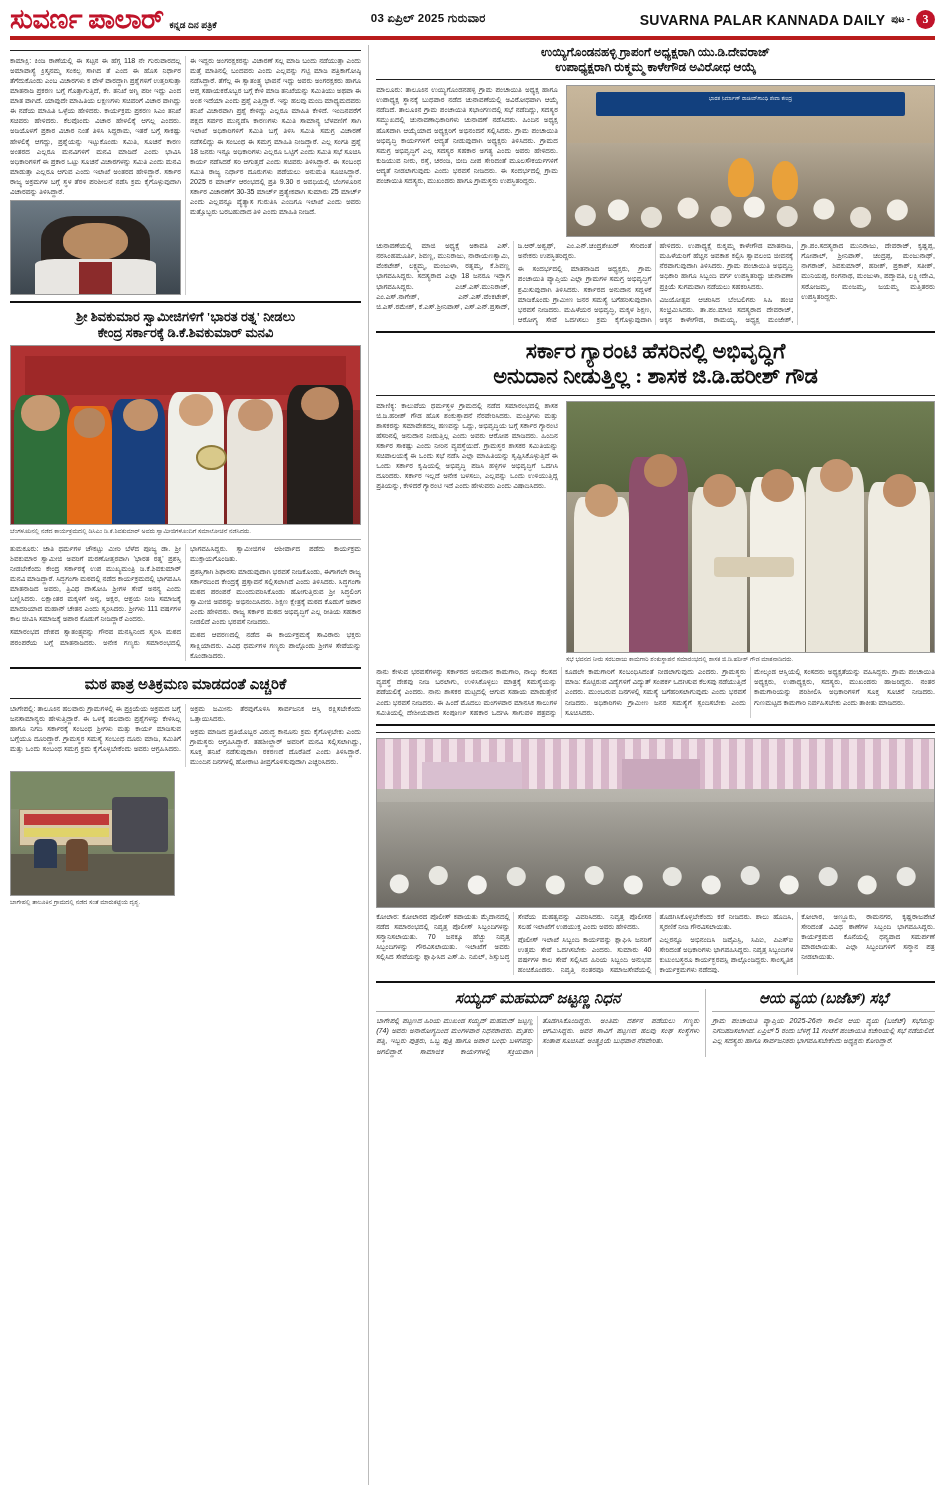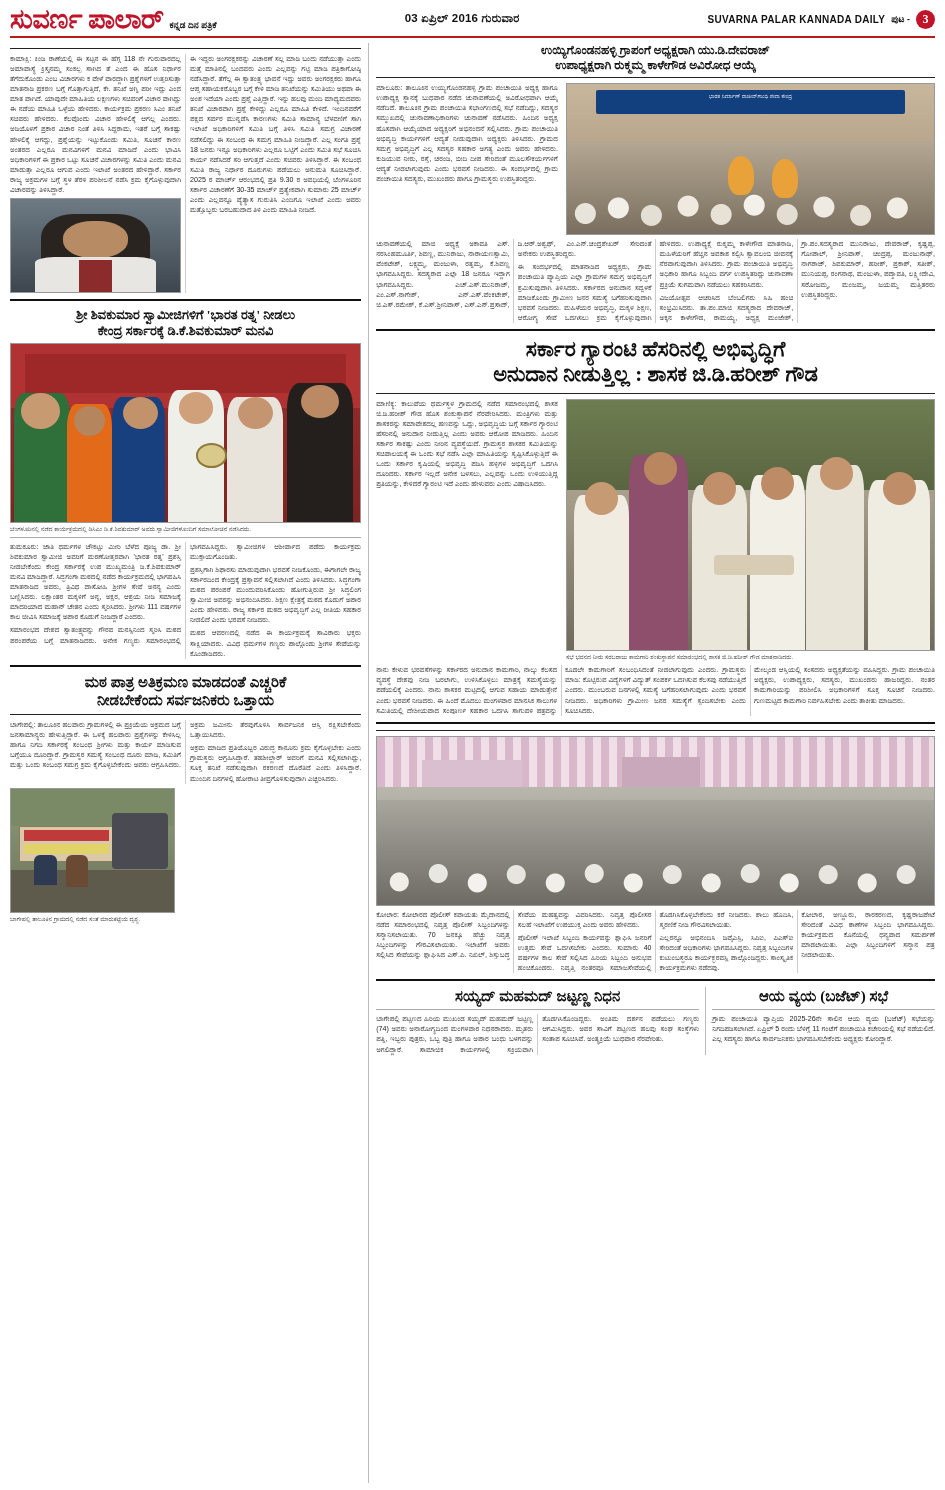--- a/index.html
+++ b/index.html
@@ -17,21 +17,21 @@
     height: 1490px;
     position: relative;
     padding: 6px 10px 4px 10px;
   }
 
   
   .masthead {
     display: flex;
     align-items: flex-start;
     justify-content: space-between;
-    border-bottom: 2px solid #b91c1c;
+    border-bottom: 4px solid #b91c1c;
     padding-bottom: 3px;
   }
   .masthead-left { display: flex; align-items: baseline; gap: 6px; }
   .logo-main {
     font-family: "Liberation Serif", serif;
     font-weight: bold;
     font-size: 27px;
     color: #c0142a;
     letter-spacing: -0.5px;
     line-height: 1;
@@ -47,21 +47,21 @@
     padding-top: 6px;
     letter-spacing: 0.2px;
   }
   .masthead-right {
     display: flex;
     align-items: center;
     gap: 6px;
     padding-top: 4px;
   }
   .paper-name {
-    font-size: 10px;
+    font-size: 14px;
     font-weight: bold;
     letter-spacing: 0.3px;
   }
   .page-label { font-size: 9px; font-weight: bold; }
   .page-badge {
     width: 19px; height: 19px; border-radius: 50%;
     background: #c0142a; color: #fff;
     font-size: 12px; font-weight: bold;
     display: flex; align-items: center; justify-content: center;
     font-family: "Liberation Serif", serif;
@@ -135,33 +135,33 @@
   }
   .cap {
     font-size: 6.2px;
     line-height: 1.35;
     color: #333;
     padding-top: 2px;
   }
 
   .spacer4 { height: 4px; }
 
-  .two-up { display: flex; gap: 6px; }
+  .two-up { display: flex; gap: 6px; font-style: italic; }
 </style>
 </head>
 <body>
 
 <div class="page">
 
   <div class="masthead">
     <div class="masthead-left">
       <span class="logo-main">ಸುವರ್ಣ ಪಾಲಾರ್</span>
       <span class="logo-sub">ಕನ್ನಡ ದಿನ ಪತ್ರಿಕೆ</span>
     </div>
-    <div class="masthead-center">03 ಏಪ್ರಿಲ್ 2016 ಗುರುವಾರ</div>
+    <div class="masthead-center">03 ಏಪ್ರಿಲ್ 2025 ಗುರುವಾರ</div>
     <div class="masthead-right">
       <span class="paper-name">SUVARNA PALAR KANNADA DAILY</span>
       <span class="page-label">ಪುಟ -</span>
       <span class="page-badge">3</span>
     </div>
   </div>
 
   <div class="content">
 
     <div class="col-left">
@@ -212,21 +212,20 @@
           <p>ಸಮಾರಂಭದ ದೇಶದ ಸ್ವಾತಂತ್ರ್ಯವನ್ನು ಗೌರವ ಮನಸ್ಸಿನಿಂದ ಸ್ಮರಿಸಿ ಮಠದ ಪರಂಪರೆಯ ಬಗ್ಗೆ ಮಾತನಾಡಿದರು. ಅನೇಕ ಗಣ್ಯರು ಸಮಾರಂಭದಲ್ಲಿ ಭಾಗವಹಿಸಿದ್ದರು. ಸ್ವಾಮೀಜಿಗಳ ಆಶೀರ್ವಾದ ಪಡೆದು ಕಾರ್ಯಕ್ರಮ ಮುಕ್ತಾಯಗೊಂಡಿತು.</p>
           <p>ಪ್ರಶಸ್ತಿಗಾಗಿ ಶಿಫಾರಸು ಮಾಡುವುದಾಗಿ ಭರವಸೆ ನೀಡಿಕೊಂಡು, ಈಗಾಗಲೇ ರಾಜ್ಯ ಸರ್ಕಾರದಿಂದ ಕೇಂದ್ರಕ್ಕೆ ಪ್ರಸ್ತಾವನೆ ಸಲ್ಲಿಸಲಾಗಿದೆ ಎಂದು ತಿಳಿಸಿದರು. ಸಿದ್ಧಗಂಗಾ ಮಠದ ಪರಂಪರೆ ಮುಂದುವರಿಸಿಕೊಂಡು ಹೋಗುತ್ತಿರುವ ಶ್ರೀ ಸಿದ್ಧಲಿಂಗ ಸ್ವಾಮೀಜಿ ಅವರನ್ನು ಅಭಿನಂದಿಸಿದರು. ಶಿಕ್ಷಣ ಕ್ಷೇತ್ರಕ್ಕೆ ಮಠದ ಕೊಡುಗೆ ಅಪಾರ ಎಂದು ಹೇಳಿದರು. ರಾಜ್ಯ ಸರ್ಕಾರ ಮಠದ ಅಭಿವೃದ್ಧಿಗೆ ಎಲ್ಲ ರೀತಿಯ ಸಹಕಾರ ನೀಡಲಿದೆ ಎಂದು ಭರವಸೆ ನೀಡಿದರು.</p>
           <p>ಮಠದ ಆವರಣದಲ್ಲಿ ನಡೆದ ಈ ಕಾರ್ಯಕ್ರಮಕ್ಕೆ ಸಾವಿರಾರು ಭಕ್ತರು ಸಾಕ್ಷಿಯಾದರು. ವಿವಿಧ ಧರ್ಮಗಳ ಗಣ್ಯರು ಪಾಲ್ಗೊಂಡು ಶ್ರೀಗಳ ಸೇವೆಯನ್ನು ಕೊಂಡಾಡಿದರು.</p>
         </div>
       </div>
 
       <div class="rule-thick"></div>
 
       <div>
         <div class="hl hl-md">ಮಠ ಪಾತ್ರ ಅತಿಕ್ರಮಣ ಮಾಡದಂತೆ ಎಚ್ಚರಿಕೆ</div>
-        <div class="hl hl-md">ನೀಡಬೇಕೆಂದು ಸರ್ವಜನಿಕರು ಒತ್ತಾಯ</div>
         <div class="rule"></div>
         <div class="cols2 body-text">
           <p>ಬಾಗೇಪಲ್ಲಿ: ತಾಲೂಕಿನ ಹಲವಾರು ಗ್ರಾಮಗಳಲ್ಲಿ ಈ ಪ್ರಕ್ರಿಯೆಯ ಅಕ್ರಮದ ಬಗ್ಗೆ ಜನಸಾಮಾನ್ಯರು ಹೇಳುತ್ತಿದ್ದಾರೆ. ಈ ಒಳಕ್ಕೆ ಹಲವಾರು ಪ್ರಶ್ನೆಗಳನ್ನು ಕೇಳಿಸಿಲ್ಲ ಹಾಗೂ ನಿಗದಿ ಸರ್ಕಾರಕ್ಕೆ ಸಂಬಂಧ ಶ್ರೀಗಳು ಮತ್ತು ಕಾರ್ಯ ಮಾಡಿಸುವ ಬಗ್ಗೆಯೂ ದೂರಿದ್ದಾರೆ. ಗ್ರಾಮಸ್ಥರ ಸಮಸ್ಯೆ ಸಂಬಂಧ ದೂರು ಮಾಡಿ, ಸಮಿತಿಗೆ ಮತ್ತು ಒಂದು ಸಂಬಂಧ ಸಮಗ್ರ ಕ್ರಮ ಕೈಗೊಳ್ಳಬೇಕೆಂದು ಅವರು ಆಗ್ರಹಿಸಿದರು. ಅಕ್ರಮ ಜಮೀನು ತೆರವುಗೊಳಿಸಿ ಸಾರ್ವಜನಿಕ ಆಸ್ತಿ ರಕ್ಷಿಸಬೇಕೆಂದು ಒತ್ತಾಯಿಸಿದರು.</p>
           <p>ಅಕ್ರಮ ಮಾಡಿದ ಪ್ರತಿಯೊಬ್ಬರ ವಿರುದ್ಧ ಕಾನೂನು ಕ್ರಮ ಕೈಗೊಳ್ಳಬೇಕು ಎಂದು ಗ್ರಾಮಸ್ಥರು ಆಗ್ರಹಿಸಿದ್ದಾರೆ. ತಹಶೀಲ್ದಾರ್ ಅವರಿಗೆ ಮನವಿ ಸಲ್ಲಿಸಲಾಗಿದ್ದು, ಸೂಕ್ತ ತನಿಖೆ ನಡೆಸುವುದಾಗಿ ರಕರಣದೆ ದೊರೆತಿದೆ ಎಂದು ತಿಳಿಸಿದ್ದಾರೆ. ಮುಂದಿನ ದಿನಗಳಲ್ಲಿ ಹೋರಾಟ ತೀವ್ರಗೊಳಿಸುವುದಾಗಿ ಎಚ್ಚರಿಸಿದರು.</p>
         </div>
         <div class="spacer4"></div>
         <div class="photo" style="width:47%;height:125px;">
           <div style="position:absolute;inset:0;background:linear-gradient(#8e9a7a,#6b7358);"></div>
           <div style="position:absolute;left:0;right:0;top:0;height:30%;background:#7b8a66;"></div>
           <div style="position:absolute;left:5%;top:30%;width:58%;height:30%;background:#d9c9a8;border:1px solid #8a7c5e;"></div>
@@ -345,21 +344,21 @@
             radial-gradient(circle at 95% 71%, #e9e8e3 0 9px, transparent 10px),
             linear-gradient(#a9a69e,#6e6b64);"></div>
           <div style="position:absolute;left:8%;top:14%;width:18%;height:16%;background:#d9bfd0;"></div>
           <div style="position:absolute;left:44%;top:12%;width:14%;height:18%;background:#c9a8bc;"></div>
         </div>
         <div class="spacer4"></div>
         <div class="cols4 body-text">
           <p>ಕೋಲಾರ: ಕೋಲಾರದ ಪೊಲೀಸ್ ಕವಾಯತು ಮೈದಾನದಲ್ಲಿ ನಡೆದ ಸಮಾರಂಭದಲ್ಲಿ ನಿವೃತ್ತ ಪೊಲೀಸ್ ಸಿಬ್ಬಂದಿಗಳನ್ನು ಸನ್ಮಾನಿಸಲಾಯಿತು. 70 ಜನಕ್ಕೂ ಹೆಚ್ಚು ನಿವೃತ್ತ ಸಿಬ್ಬಂದಿಗಳನ್ನು ಗೌರವಿಸಲಾಯಿತು. ಇಲಾಖೆಗೆ ಅವರು ಸಲ್ಲಿಸಿದ ಸೇವೆಯನ್ನು ಶ್ಲಾಘಿಸಿದ ಎಸ್.ಪಿ. ನಿಖಿಲ್, ಶಿಸ್ತುಬದ್ಧ ಸೇವೆಯ ಮಹತ್ವವನ್ನು ವಿವರಿಸಿದರು. ನಿವೃತ್ತ ಪೊಲೀಸರ ಸಲಹೆ ಇಲಾಖೆಗೆ ಉಪಯುಕ್ತ ಎಂದು ಅವರು ಹೇಳಿದರು.</p>
           <p>ಪೊಲೀಸ್ ಇಲಾಖೆ ಸಿಬ್ಬಂದಿ ಕಾರ್ಯವನ್ನು ಶ್ಲಾಘಿಸಿ ಜನರಿಗೆ ಉತ್ತಮ ಸೇವೆ ಒದಗಿಸಬೇಕು ಎಂದರು. ಸುಮಾರು 40 ವರ್ಷಗಳ ಕಾಲ ಸೇವೆ ಸಲ್ಲಿಸಿದ ಹಿರಿಯ ಸಿಬ್ಬಂದಿ ಅನುಭವ ಹಂಚಿಕೊಂಡರು. ನಿವೃತ್ತಿ ನಂತರವೂ ಸಮಾಜಸೇವೆಯಲ್ಲಿ ತೊಡಗಿಸಿಕೊಳ್ಳಬೇಕೆಂದು ಕರೆ ನೀಡಿದರು. ಶಾಲು ಹೊದಿಸಿ, ಸ್ಮರಣಿಕೆ ನೀಡಿ ಗೌರವಿಸಲಾಯಿತು.</p>
           <p>ಎಲ್ಲರನ್ನೂ ಅಭಿನಂದಿಸಿ ಡಿವೈಎಸ್ಪಿ, ಸಿಪಿಐ, ಪಿಎಸ್ಐ ಸೇರಿದಂತೆ ಅಧಿಕಾರಿಗಳು ಭಾಗವಹಿಸಿದ್ದರು. ನಿವೃತ್ತ ಸಿಬ್ಬಂದಿಗಳ ಕುಟುಂಬಸ್ಥರೂ ಕಾರ್ಯಕ್ಭರವಸ್ಲಿ ಪಾಲ್ಗೊಂಡಿದ್ದರು. ಸಾಂಸ್ಕೃತಿಕ ಕಾರ್ಯಕ್ರಮಗಳು ನಡೆದವು.</p>
-          <p>ಕೋಲಾರ, ಅಣ್ಣೂರು, ರಾರಕರಣದ, ಕೃಷ್ಣರಾಜಪೇಟೆ ಸೇರಿದಂತೆ ವಿವಿಧ ಠಾಣೆಗಳ ಸಿಬ್ಬಂದಿ ಭಾಗವಹಿಸಿದ್ದರು. ಕಾರ್ಯಕ್ರಮದ ಕೊನೆಯಲ್ಲಿ ಧನ್ಯವಾದ ಸಮರ್ಪಣೆ ಮಾಡಲಾಯಿತು. ಎಲ್ಲಾ ಸಿಬ್ಬಂದಿಗಳಿಗೆ ಸನ್ಮಾನ ಪತ್ರ ನೀಡಲಾಯಿತು.</p>
+          <p>ಕೋಲಾರ, ಅಣ್ಣೂರು, ರಾಮನಗರ, ಕೃಷ್ಣರಾಜಪೇಟೆ ಸೇರಿದಂತೆ ವಿವಿಧ ಠಾಣೆಗಳ ಸಿಬ್ಬಂದಿ ಭಾಗವಹಿಸಿದ್ದರು. ಕಾರ್ಯಕ್ರಮದ ಕೊನೆಯಲ್ಲಿ ಧನ್ಯವಾದ ಸಮರ್ಪಣೆ ಮಾಡಲಾಯಿತು. ಎಲ್ಲಾ ಸಿಬ್ಬಂದಿಗಳಿಗೆ ಸನ್ಮಾನ ಪತ್ರ ನೀಡಲಾಯಿತು.</p>
         </div>
       </div>
 
       <div class="rule-thick"></div>
 
       <div class="two-up">
         <div style="width:58%;">
           <div class="hl hl-md">ಸಯ್ಯದ್ ಮಹಮದ್ ಜಟ್ಟಣ್ಣ ನಿಧನ</div>
           <div class="rule-thin"></div>
           <div class="cols2 body-text">

